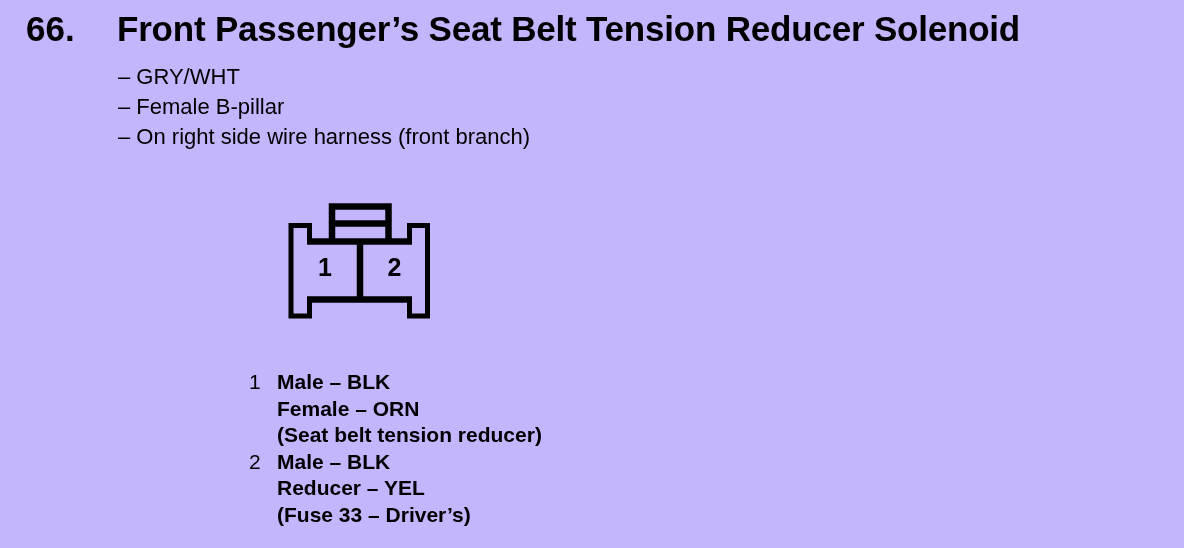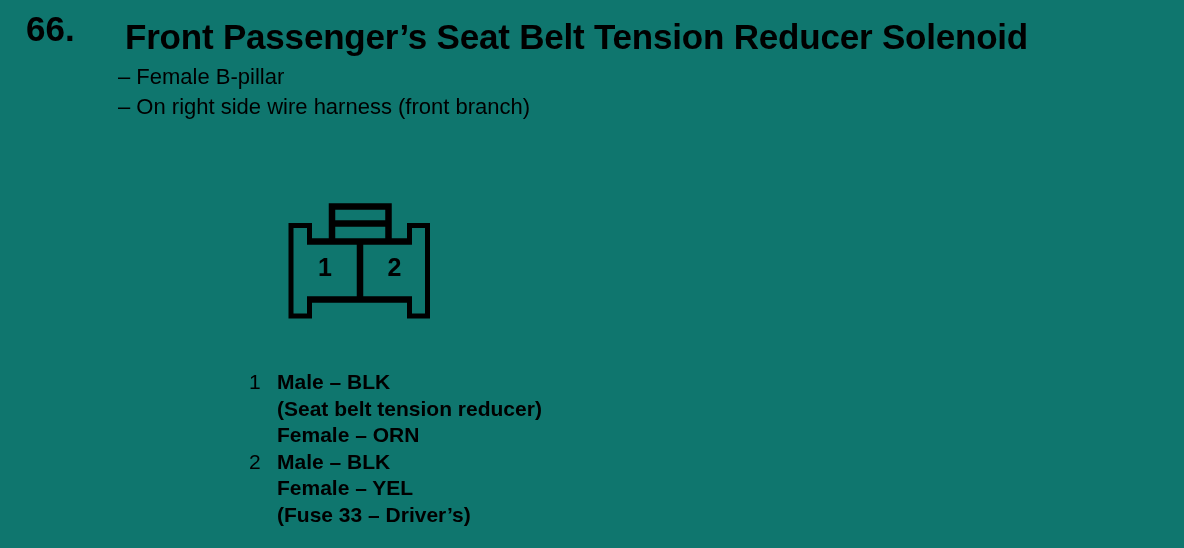--- a/index.html
+++ b/index.html
@@ -1,38 +1,38 @@
 <!DOCTYPE html>
 <html><head>
 <meta charset="utf-8">
 <style>
   html, body { margin: 0; padding: 0; background: #ffffff; }
   .page {
     position: relative;
     width: 1184px;
     height: 548px;
-    background: #0f766e;
+    background: #c4b5fd;
     color: #000000;
     font-family: "Liberation Sans", sans-serif;
     overflow: hidden;
   }
   .item-number {
     position: absolute;
     left: 26px;
     top: 8px;
     font-size: 35px;
     font-weight: bold;
     line-height: 42px;
     white-space: nowrap;
   }
   .page-title {
     position: absolute;
     left: 117px;
     top: 8px;
-    margin: 8px;
+    margin: 0;
     font-size: 35px;
     font-weight: bold;
     line-height: 42px;
     letter-spacing: -0.2px;
     white-space: nowrap;
   }
   .details {
     position: absolute;
     left: 118px;
     top: 62px;
@@ -80,20 +80,21 @@
 </head>
 <body>
 
 <div class="page">
 
   <div class="item-number">66.</div>
 
   <h1 class="page-title">Front Passenger’s Seat Belt Tension Reducer Solenoid</h1>
 
   <div class="details">
+    <div class="detail-line">– GRY/WHT</div>
     <div class="detail-line">– Female B-pillar</div>
     <div class="detail-line">– On right side wire harness (front branch)</div>
   </div>
 
   <svg class="connector-svg" viewBox="0 0 160 132" xmlns="http://www.w3.org/2000/svg">
 
     <path class="heavy" d="M 52 49 L 52 11.5 L 108.5 11.5 L 108.5 49"></path>
     <path class="heavy" d="M 52 28.5 L 108.5 28.5"></path>
 
     <path class="heavy" d="M 27 46.5 L 132 46.5"></path>
@@ -107,27 +108,27 @@
 
     <text x="45" y="81">1</text>
     <text x="114.5" y="81">2</text>
   </svg>
 
   <div class="pins">
     <div class="pin-entry">
       <div class="pin-num">1</div>
       <div class="pin-lines">
         <div>Male – BLK</div>
+        <div>Female – ORN</div>
         <div>(Seat belt tension reducer)</div>
-        <div>Female – ORN</div>
       </div>
     </div>
     <div class="pin-entry">
       <div class="pin-num">2</div>
       <div class="pin-lines">
         <div>Male – BLK</div>
-        <div>Female – YEL</div>
+        <div>Reducer – YEL</div>
         <div>(Fuse 33 – Driver’s)</div>
       </div>
     </div>
   </div>
 
 </div>
 
 </body></html>

